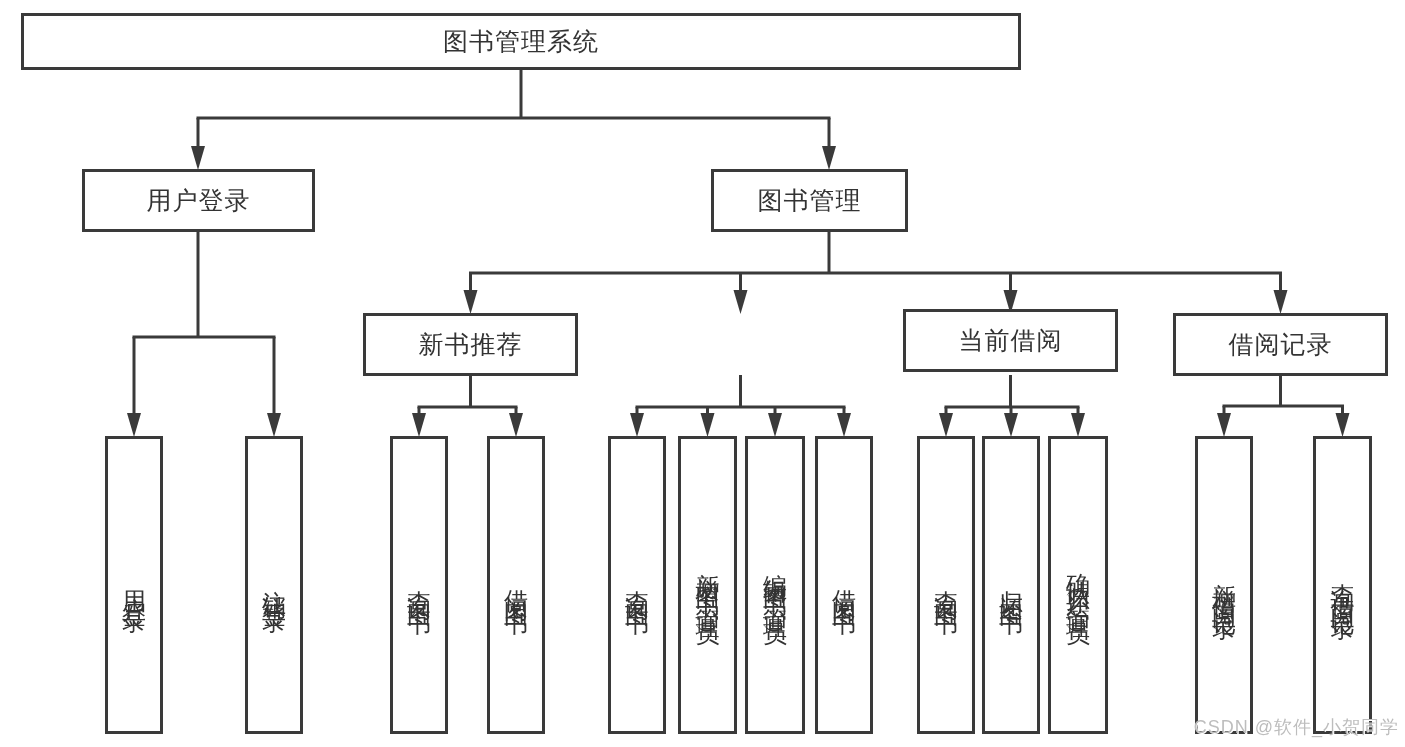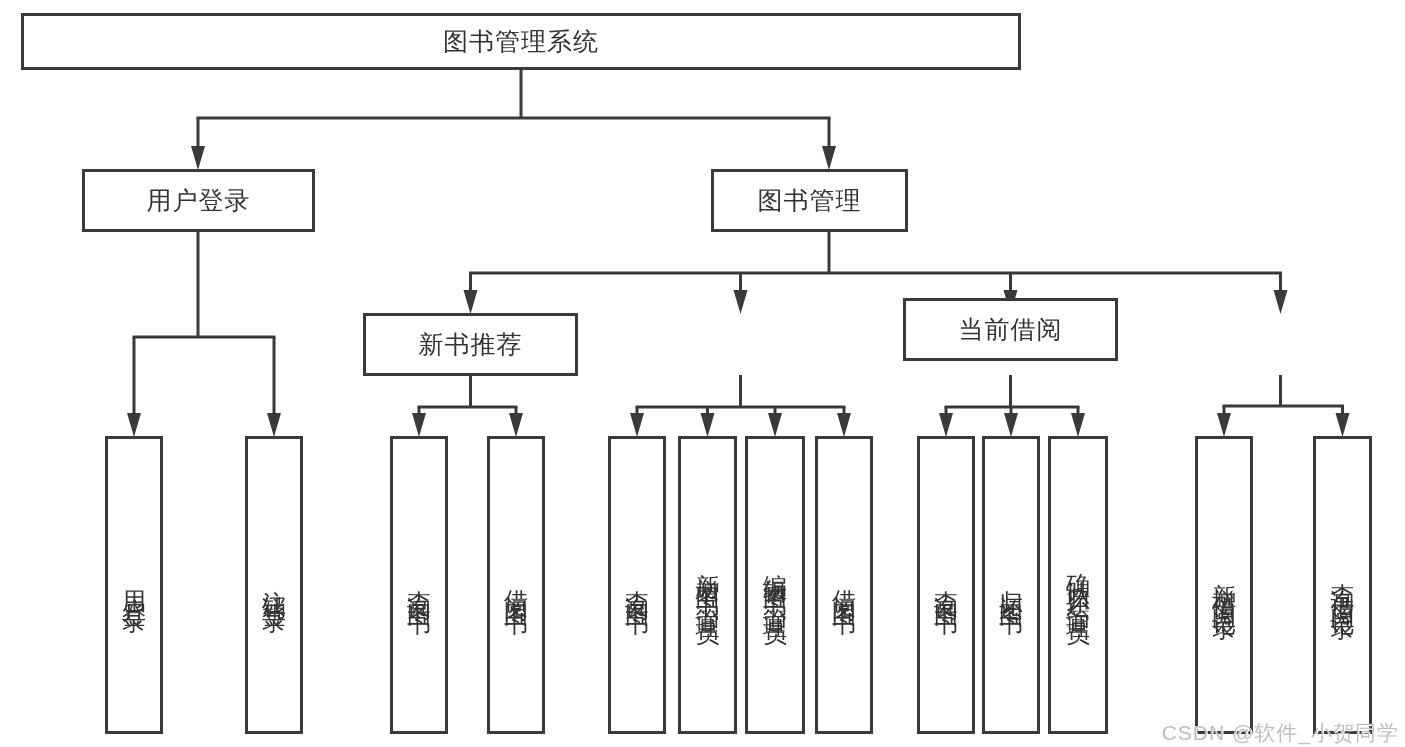--- a/index.html
+++ b/index.html
@@ -39,22 +39,22 @@
     text-orientation: mixed;
     font-size: 24px;
     color: #333333;
     letter-spacing: 7px;
     line-height: 1;
     white-space: nowrap;
   }
   .watermark {
     position: absolute;
     right: 6px;
-    bottom: 0;
-    font-size: 21px;
+    bottom: 8px;
+    font-size: 18px;
     color: #bdbdbd;
     letter-spacing: 1px;
     z-index: 5;
     text-shadow: 1px 1px 0 #ffffff;
   }
 </style>
 </head>
 <body>
 
 <div id="canvas">
@@ -132,22 +132,25 @@
   <div class="box" style="left:82px;top:169px;width:233px;height:63px">
     <span class="hlabel">用户登录</span>
   </div>
   <div class="box" style="left:711px;top:169px;width:197px;height:63px">
     <span class="hlabel">图书管理</span>
   </div>
 
   <div class="box" style="left:363px;top:313px;width:215px;height:63px">
     <span class="hlabel">新书推荐</span>
   </div>
-  <div class="box" style="left:903px;top:298px;width:215px;height:63px">
+  <div class="box" style="left:903px;top:309px;width:215px;height:63px">
     <span class="hlabel">当前借阅</span>
+  </div>
+  <div class="box" style="left:1173px;top:313px;width:215px;height:63px">
+    <span class="hlabel">借阅记录</span>
   </div>
 
   <div class="box" style="left:105px;top:436px;width:58px;height:298px">
     <span class="vlabel">用户登录</span>
   </div>
   <div class="box" style="left:245px;top:436px;width:58px;height:298px">
     <span class="vlabel">注销登录</span>
   </div>
 
   <div class="box" style="left:390px;top:436px;width:58px;height:298px">

